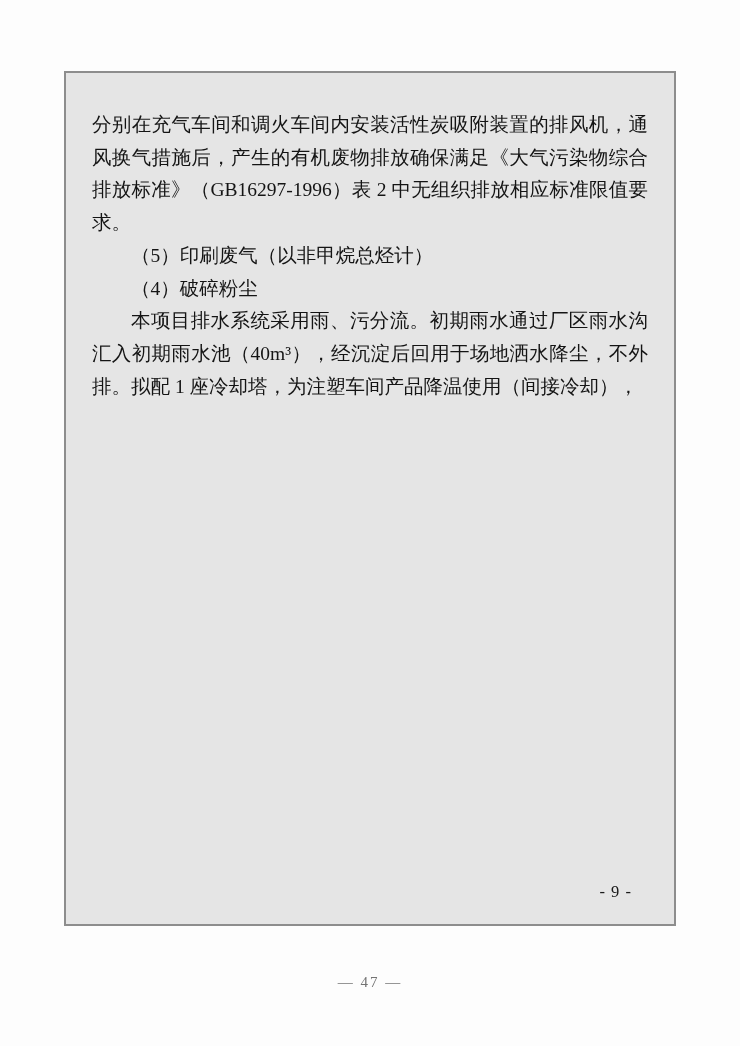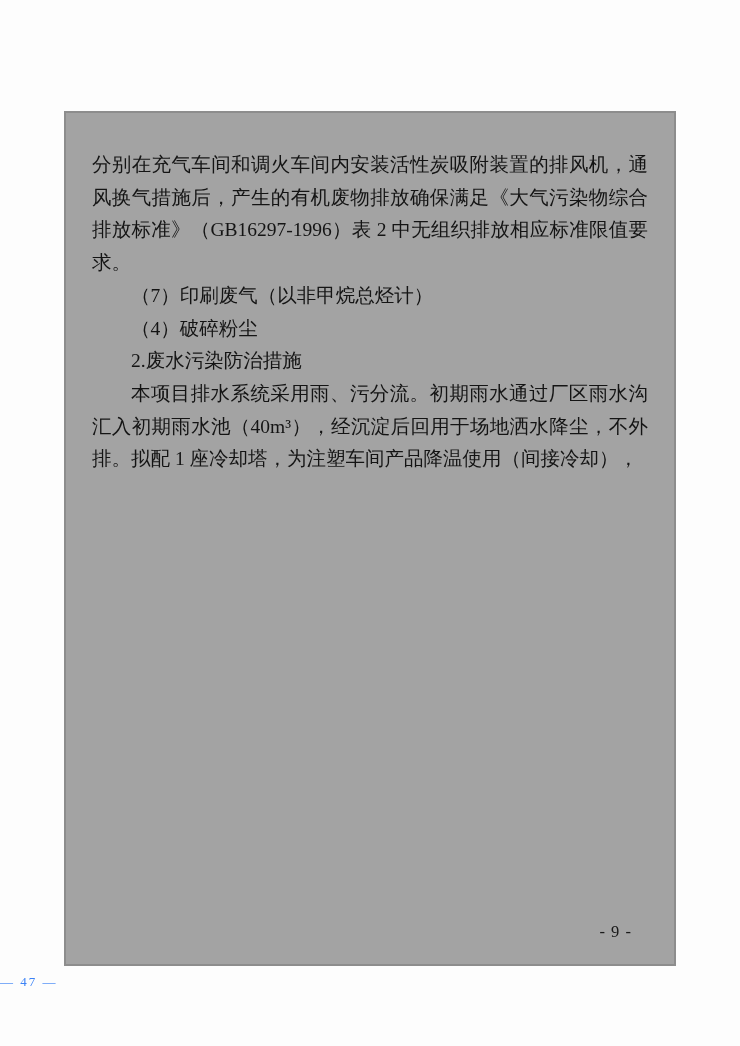--- a/index.html
+++ b/index.html
@@ -17,22 +17,21 @@
   .page-border-box {
     position: absolute;
     left: 64px;
     top: 71px;
     width: 612px;
     height: 855px;
     box-sizing: border-box;
     border: 2px solid #8d8d8d;
     border-right-color: #7e7e7e;
     border-bottom-color: #7e7e7e;
-    background: #a3a3a3;
-    margin-top: 40px;
+    background: #e5e5e5;
   }
   .doc-body {
     position: absolute;
     left: 26px;
     right: 26px;
     top: 36px;
     color: #141414;
     font-size: 19.5px;
     line-height: 32.7px;
     text-align: justify;
@@ -52,32 +51,32 @@
     bottom: 22px;
     font-size: 16.5px;
     color: #1a1a1a;
     letter-spacing: 1px;
   }
   .footer-page-number {
     position: absolute;
     left: 0;
     top: 974px;
     width: 100%;
-    font-size: 13px;
-    color: #3b82f6;
+    text-align: center;
+    font-size: 15px;
+    color: #737373;
     letter-spacing: 2px;
   }
 </style>
 </head>
 <body style="background: rgb(253, 253, 253);">
 
 <div class="page-border-box" style="border-color: rgb(141, 141, 141);">
   <div class="doc-body" style="color: rgb(20, 20, 20);">
       <p class="para">分别在充气车间和调火车间内安装活性炭吸附装置的排风机，通风换气措施后，产生的有机废物排放确保满足《大气污染物综合排放标准》（GB16297-1996）表 2 中无组织排放相应标准限值要求。</p>
-      <p class="para indent">（7）印刷废气（以非甲烷总烃计）</p>
+      <p class="para indent">（5）印刷废气（以非甲烷总烃计）</p>
       <p class="para indent">（4）破碎粉尘</p>
-      <p class="para indent">2.废水污染防治措施</p>
       <p class="para indent">本项目排水系统采用雨、污分流。初期雨水通过厂区雨水沟汇入初期雨水池（40m³），经沉淀后回用于场地洒水降尘，不外排。拟配 1 座冷却塔，为注塑车间产品降温使用（间接冷却），</p>
     </div>
   <div class="inner-page-number">- 9 -</div>
 </div>
 
 <div class="footer-page-number">— 47 —</div>
 
 </body></html>

